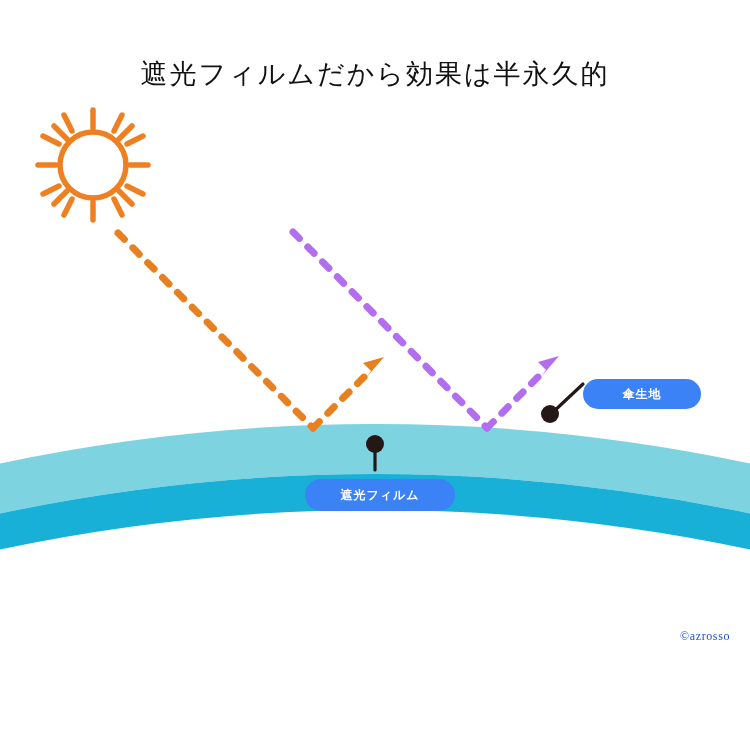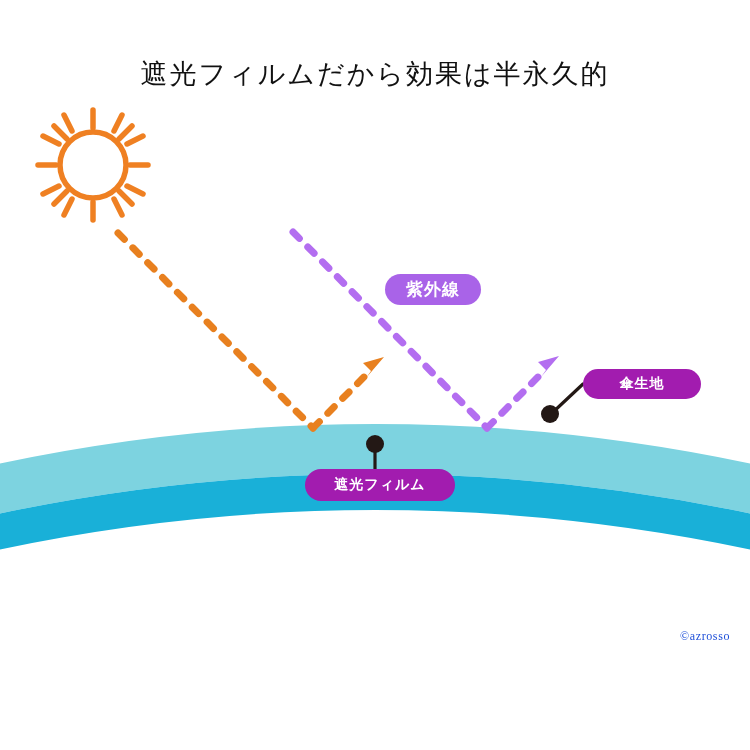--- a/index.html
+++ b/index.html
@@ -65,23 +65,24 @@
   .pill-uv {
     left: 385px;
     top: 274px;
     width: 96px;
     height: 31px;
     background: #a963e8;
     font-size: 17px;
     letter-spacing: 1px;
   }
   .pill-dark {
-    background: #a21caf;
-    font-size: 14px;
+    background: #3b82f6;
+    font-size: 12px;
     letter-spacing: 1px;
+    margin-top: 10px;
   }
   .pill-fabric {
     left: 583px;
     top: 369px;
     width: 118px;
     height: 30px;
   }
   .pill-film {
     left: 305px;
     top: 469px;
@@ -168,21 +169,20 @@
     <g>
       <line x1="375" y1="446" x2="375" y2="470" stroke="#231815" stroke-width="3.2" stroke-linecap="round"></line>
       <circle cx="375" cy="444" r="9" fill="#231815"></circle>
     </g>
 
   </svg>
 
   <div id="title">遮光フィルムだから効果は半永久的</div>
 
 
-  <div class="pill pill-uv">紫外線</div>
 
   <div class="pill pill-dark pill-fabric">傘生地</div>
 
   <div class="pill pill-dark pill-film">遮光フィルム</div>
 
 
   <div id="watermark">©azrosso</div>
 
 </div>
 

